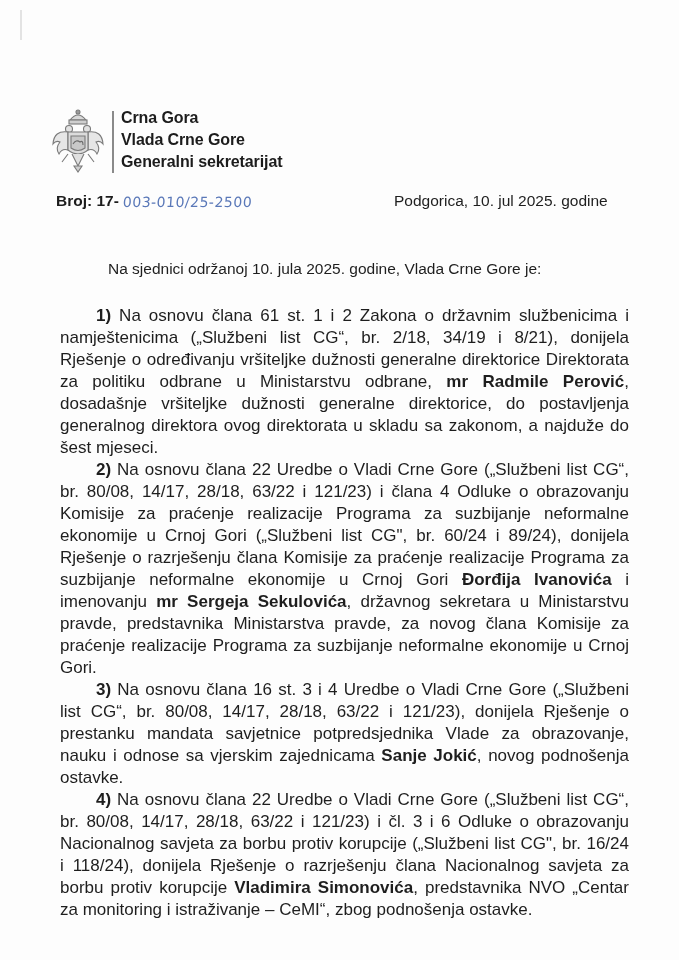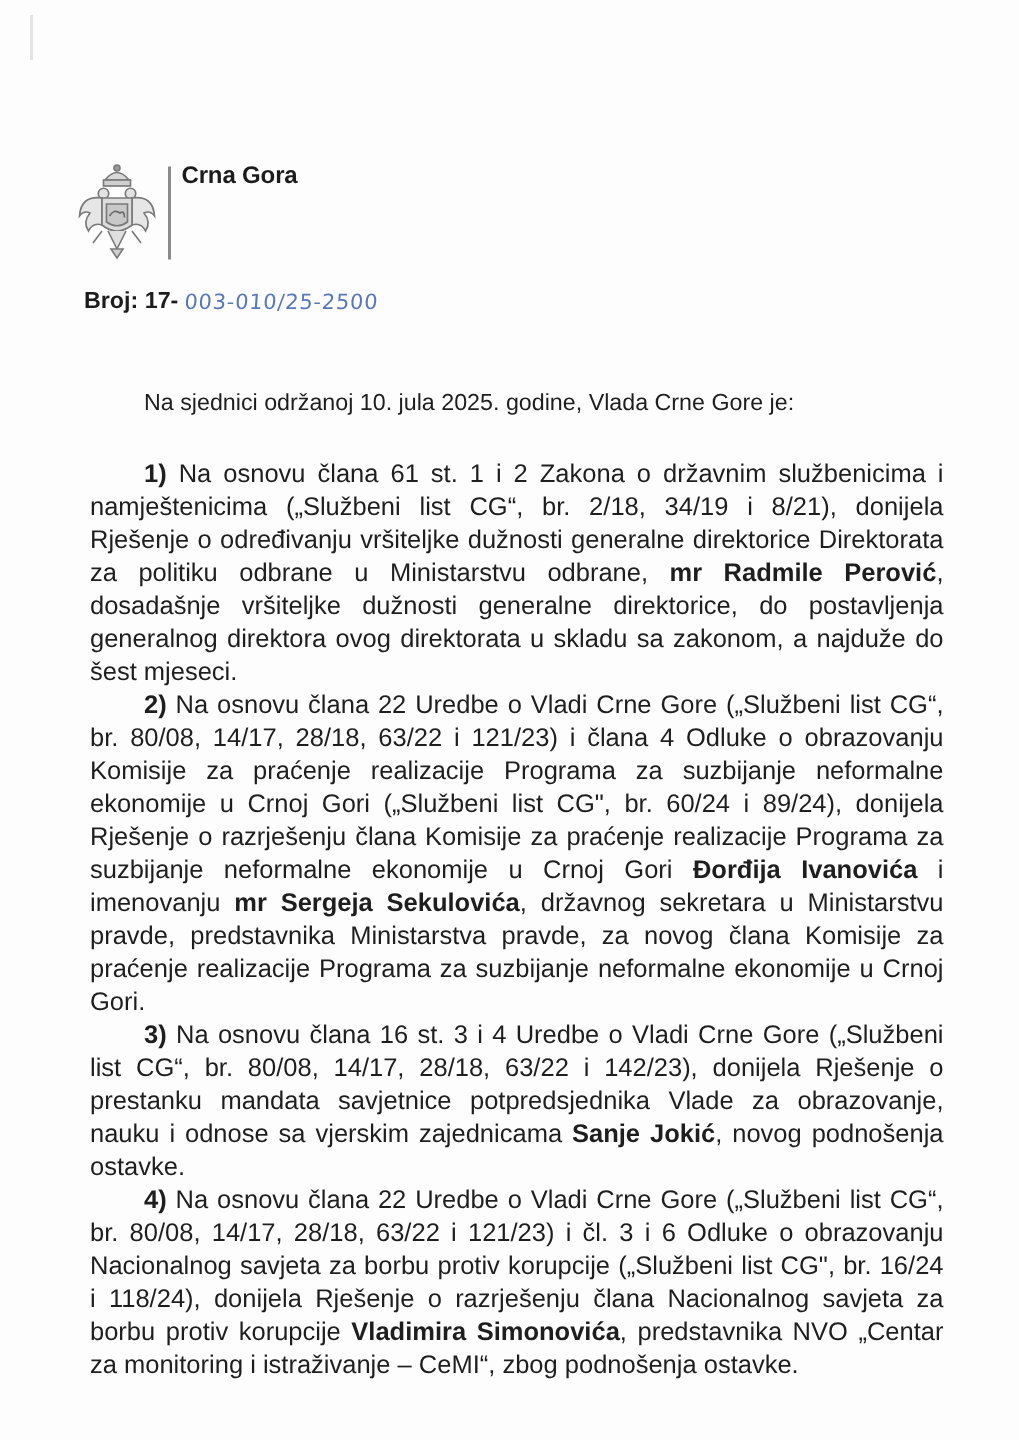--- a/index.html
+++ b/index.html
@@ -72,21 +72,21 @@
       left: 394px;
       top: 192px;
       font-size: 15.5px;
       white-space: nowrap;
       color: #1e1e1e;
     }
 
     
     .intro {
       position: absolute;
-      left: 96px;
+      left: 108px;
       top: 258px;
       font-size: 15.5px;
       white-space: nowrap;
       line-height: 22px;
     }
     .body-text {
       position: absolute;
       left: 60px;
       top: 305px;
       width: 569px;
@@ -136,33 +136,36 @@
       <path d="M22 46 L28 58 L34 46" fill="#e0e0e0"></path>
       <path d="M18 46 L12 54 M38 46 L44 54"></path>
       <path d="M24 58 L32 58 L28 64 Z" fill="#d0d0d0"></path>
     </g>
   </svg>
 
   <div class="header-bar"></div>
 
   <div class="header-lines">
     <div>Crna Gora</div>
+    <div>Vlada Crne Gore</div>
+    <div>Generalni sekretarijat</div>
   </div>
 
   <div class="ref-line">
     <span>Broj: 17-</span><span class="handwritten">003-010/25-2500</span>
   </div>
 
+  <div class="date-line">Podgorica, 10. jul 2025. godine</div>
 
   <div class="intro">Na sjednici održanoj 10. jula 2025. godine, Vlada Crne Gore je:</div>
 
   <div class="body-text">
     <p><span class="item-num">1)</span><span> Na osnovu člana 61 st. 1 i 2 Zakona o državnim službenicima i namještenicima („Službeni list CG“, br. 2/18, 34/19 i 8/21), donijela Rješenje o određivanju vršiteljke dužnosti generalne direktorice Direktorata za politiku odbrane u Ministarstvu odbrane, </span><b>mr Radmile Perović</b><span>, dosadašnje vršiteljke dužnosti generalne direktorice, do postavljenja generalnog direktora ovog direktorata u skladu sa zakonom, a najduže do šest mjeseci.</span></p>
 
     <p><span class="item-num">2)</span><span> Na osnovu člana 22 Uredbe o Vladi Crne Gore („Službeni list CG“, br. 80/08, 14/17, 28/18, 63/22 i 121/23) i člana 4 Odluke o obrazovanju Komisije za praćenje realizacije Programa za suzbijanje neformalne ekonomije u Crnoj Gori („Službeni list CG", br. 60/24 i 89/24), donijela Rješenje o razrješenju člana Komisije za praćenje realizacije Programa za suzbijanje neformalne ekonomije u Crnoj Gori </span><b>Đorđija Ivanovića</b><span> i imenovanju </span><b>mr Sergeja Sekulovića</b><span>, državnog sekretara u Ministarstvu pravde, predstavnika Ministarstva pravde, za novog člana Komisije za praćenje realizacije Programa za suzbijanje neformalne ekonomije u Crnoj Gori.</span></p>
 
-    <p><span class="item-num">3)</span><span> Na osnovu člana 16 st. 3 i 4 Uredbe o Vladi Crne Gore („Službeni list CG“, br. 80/08, 14/17, 28/18, 63/22 i 142/23), donijela Rješenje o prestanku mandata savjetnice potpredsjednika Vlade za obrazovanje, nauku i odnose sa vjerskim zajednicama </span><b>Sanje Jokić</b><span>, novog podnošenja ostavke.</span></p>
+    <p><span class="item-num">3)</span><span> Na osnovu člana 16 st. 3 i 4 Uredbe o Vladi Crne Gore („Službeni list CG“, br. 80/08, 14/17, 28/18, 63/22 i 121/23), donijela Rješenje o prestanku mandata savjetnice potpredsjednika Vlade za obrazovanje, nauku i odnose sa vjerskim zajednicama </span><b>Sanje Jokić</b><span>, novog podnošenja ostavke.</span></p>
 
     <p><span class="item-num">4)</span><span> Na osnovu člana 22 Uredbe o Vladi Crne Gore („Službeni list CG“, br. 80/08, 14/17, 28/18, 63/22 i 121/23) i čl. 3 i 6 Odluke o obrazovanju Nacionalnog savjeta za borbu protiv korupcije („Službeni list CG", br. 16/24 i 118/24), donijela Rješenje o razrješenju člana Nacionalnog savjeta za borbu protiv korupcije </span><b>Vladimira Simonovića</b><span>, predstavnika NVO „Centar za monitoring i istraživanje – CeMI“, zbog podnošenja ostavke.</span></p>
 
   </div>
 
 </div>
 
 </body></html>

